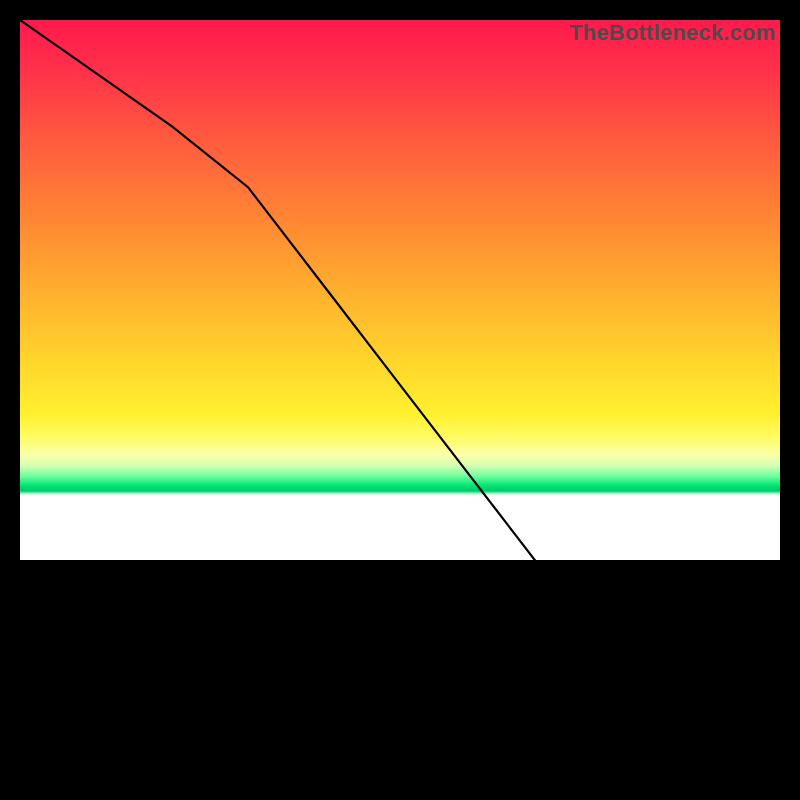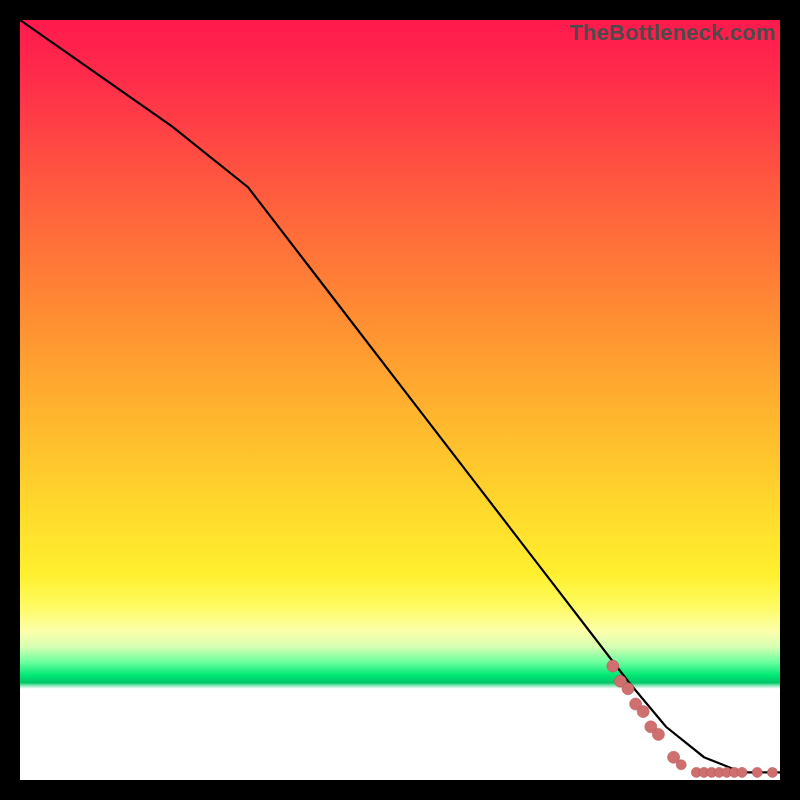--- a/index.html
+++ b/index.html
@@ -14,21 +14,21 @@
   .frame {
     position: absolute;
     inset: 0;
     background: #000;
   }
   .plot {
     position: absolute;
     left: 20px;
     top: 20px;
     width: 760px;
-    height: 760px;
+    height: 540px;
     overflow: hidden;
   }
   .gradient {
     position: absolute;
     inset: 0;
     
     background: linear-gradient(
       to bottom,
       #ff1a4d   0%,
       #ff2d4a   8%,

